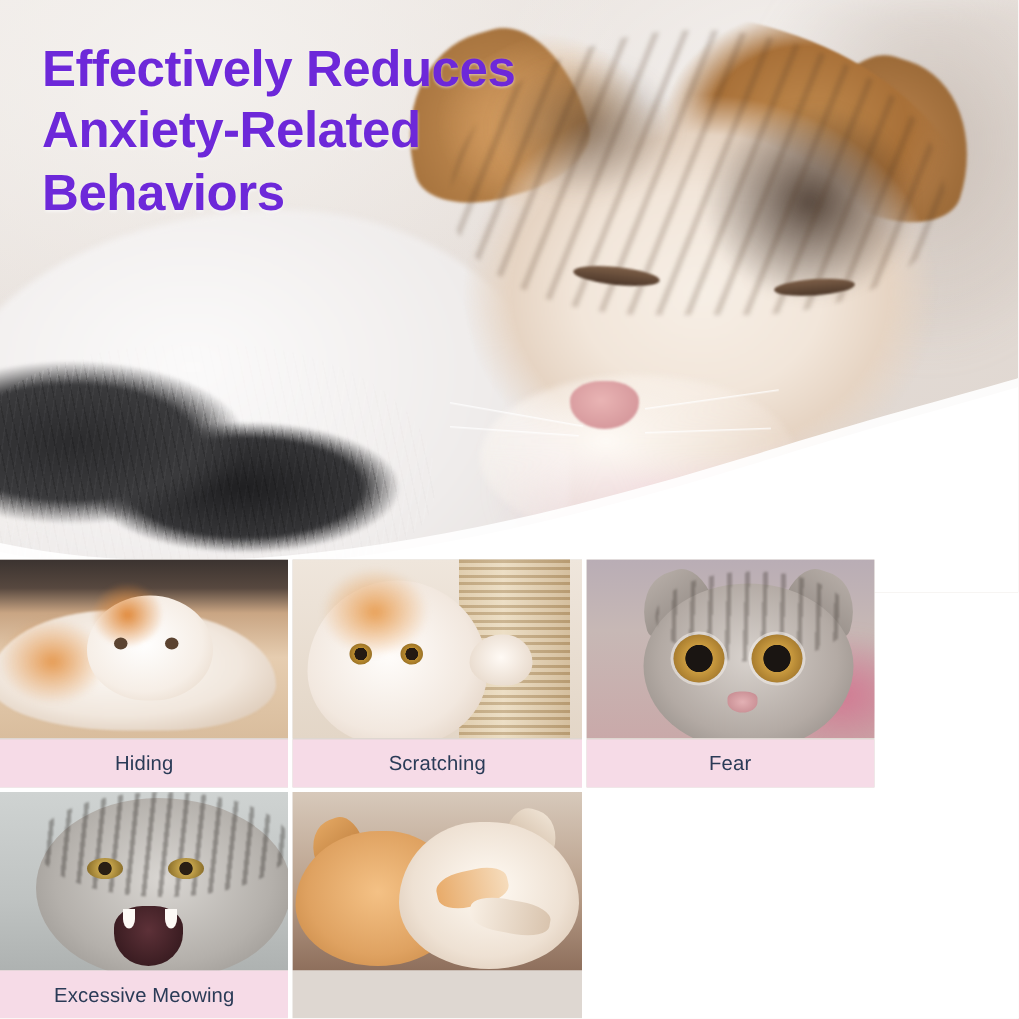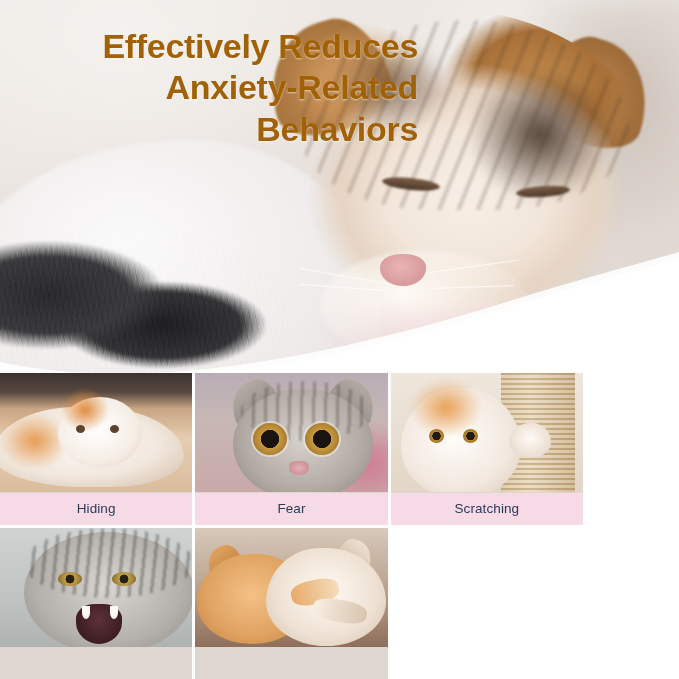--- a/index.html
+++ b/index.html
@@ -185,28 +185,27 @@
     position: absolute;
     left: 0; top: 250px;
     width: 679px; height: 160px;
   }
 
   
   .headline {
     position: absolute;
     left: 28px; top: 26px;
     width: 390px;
-    color: #a16207;
+    color: #6d28d9;
     font-size: 34px;
     font-weight: bold;
     line-height: 1.22;
     letter-spacing: -0.3px;
     white-space: pre-line;
     text-shadow: 0 1px 2px rgba(255,255,255,0.55);
-    text-align: right;
   }
 
   
   .grid {
     position: absolute;
     left: 0; top: 373px;
     width: 583px;
     height: 306px;
     display: grid;
     grid-template-columns: repeat(3, 1fr);
@@ -501,65 +500,66 @@
         <div class="p-hiding">
           <div class="body"></div>
           <div class="patch2"></div>
           <div class="head"></div>
           <div class="patch"></div>
           <div class="eye1"></div>
           <div class="eye2"></div>
         </div>
       </div>
       <div class="caption">Hiding</div>
+    </div>
+
+    <div class="cell">
+      <div class="photo">
+        <div class="p-scratch">
+          <div class="post"></div>
+          <div class="cat"></div>
+          <div class="patch"></div>
+          <div class="eye1"></div>
+          <div class="eye2"></div>
+          <div class="paw"></div>
+        </div>
+      </div>
+      <div class="caption">Scratching</div>
     </div>
 
     <div class="cell">
       <div class="photo">
         <div class="p-fear">
           <div class="blurpink"></div>
           <div class="ear-l"></div>
           <div class="ear-r"></div>
           <div class="head"></div>
           <div class="stripes"></div>
           <div class="eye-l"></div>
           <div class="eye-r"></div>
           <div class="nose"></div>
         </div>
       </div>
       <div class="caption">Fear</div>
     </div>
 
-    <div class="cell">
-      <div class="photo">
-        <div class="p-scratch">
-          <div class="post"></div>
-          <div class="cat"></div>
-          <div class="patch"></div>
-          <div class="eye1"></div>
-          <div class="eye2"></div>
-          <div class="paw"></div>
-        </div>
-      </div>
-      <div class="caption">Scratching</div>
-    </div>
-
 
     <div class="cell">
       <div class="photo">
         <div class="p-meow">
           <div class="head"></div>
           <div class="stripes"></div>
           <div class="eye1"></div>
           <div class="eye2"></div>
           <div class="mouth"></div>
           <div class="tooth1"></div>
           <div class="tooth2"></div>
         </div>
       </div>
+      <div class="caption">Excessive Meowing</div>
     </div>
 
     <div class="cell">
       <div class="photo">
         <div class="p-fight">
           <div class="earA"></div>
           <div class="earB"></div>
           <div class="catA"></div>
           <div class="catB"></div>
           <div class="pawA"></div>

